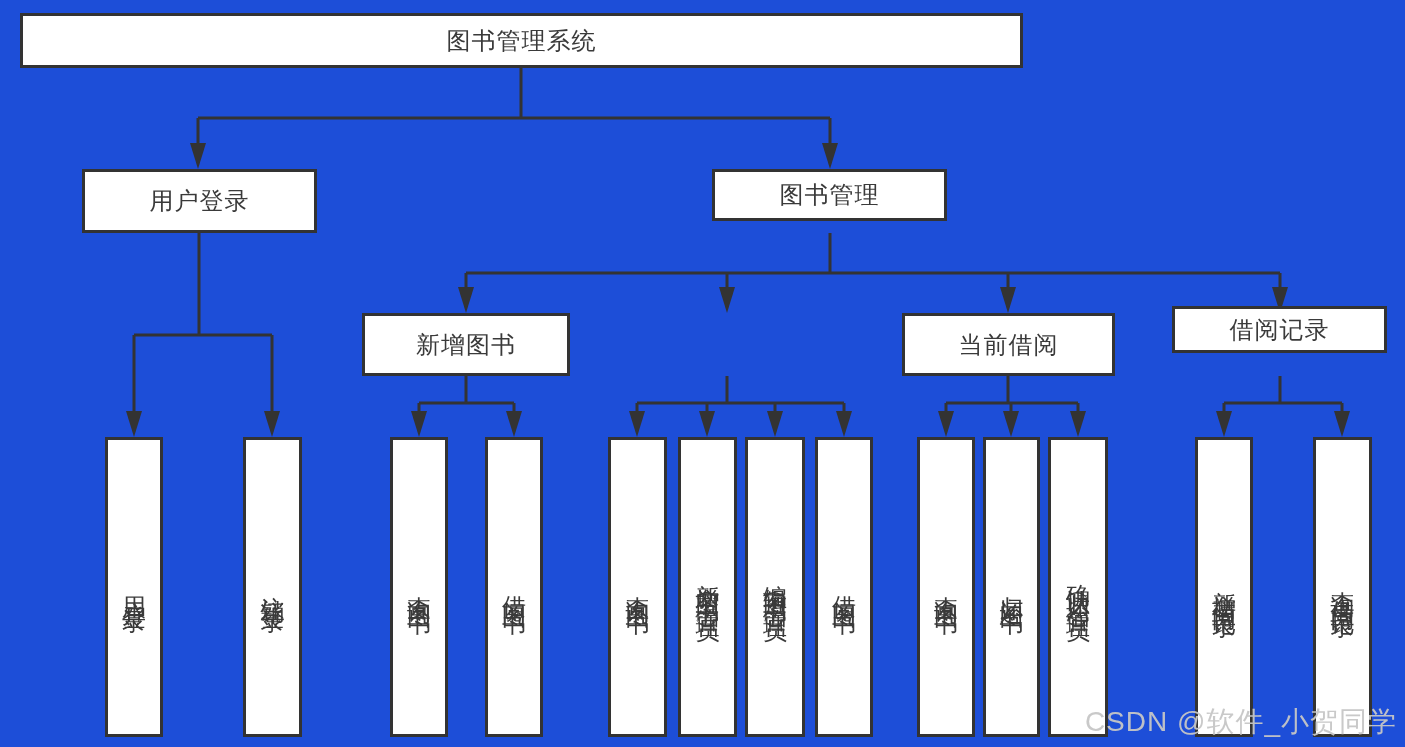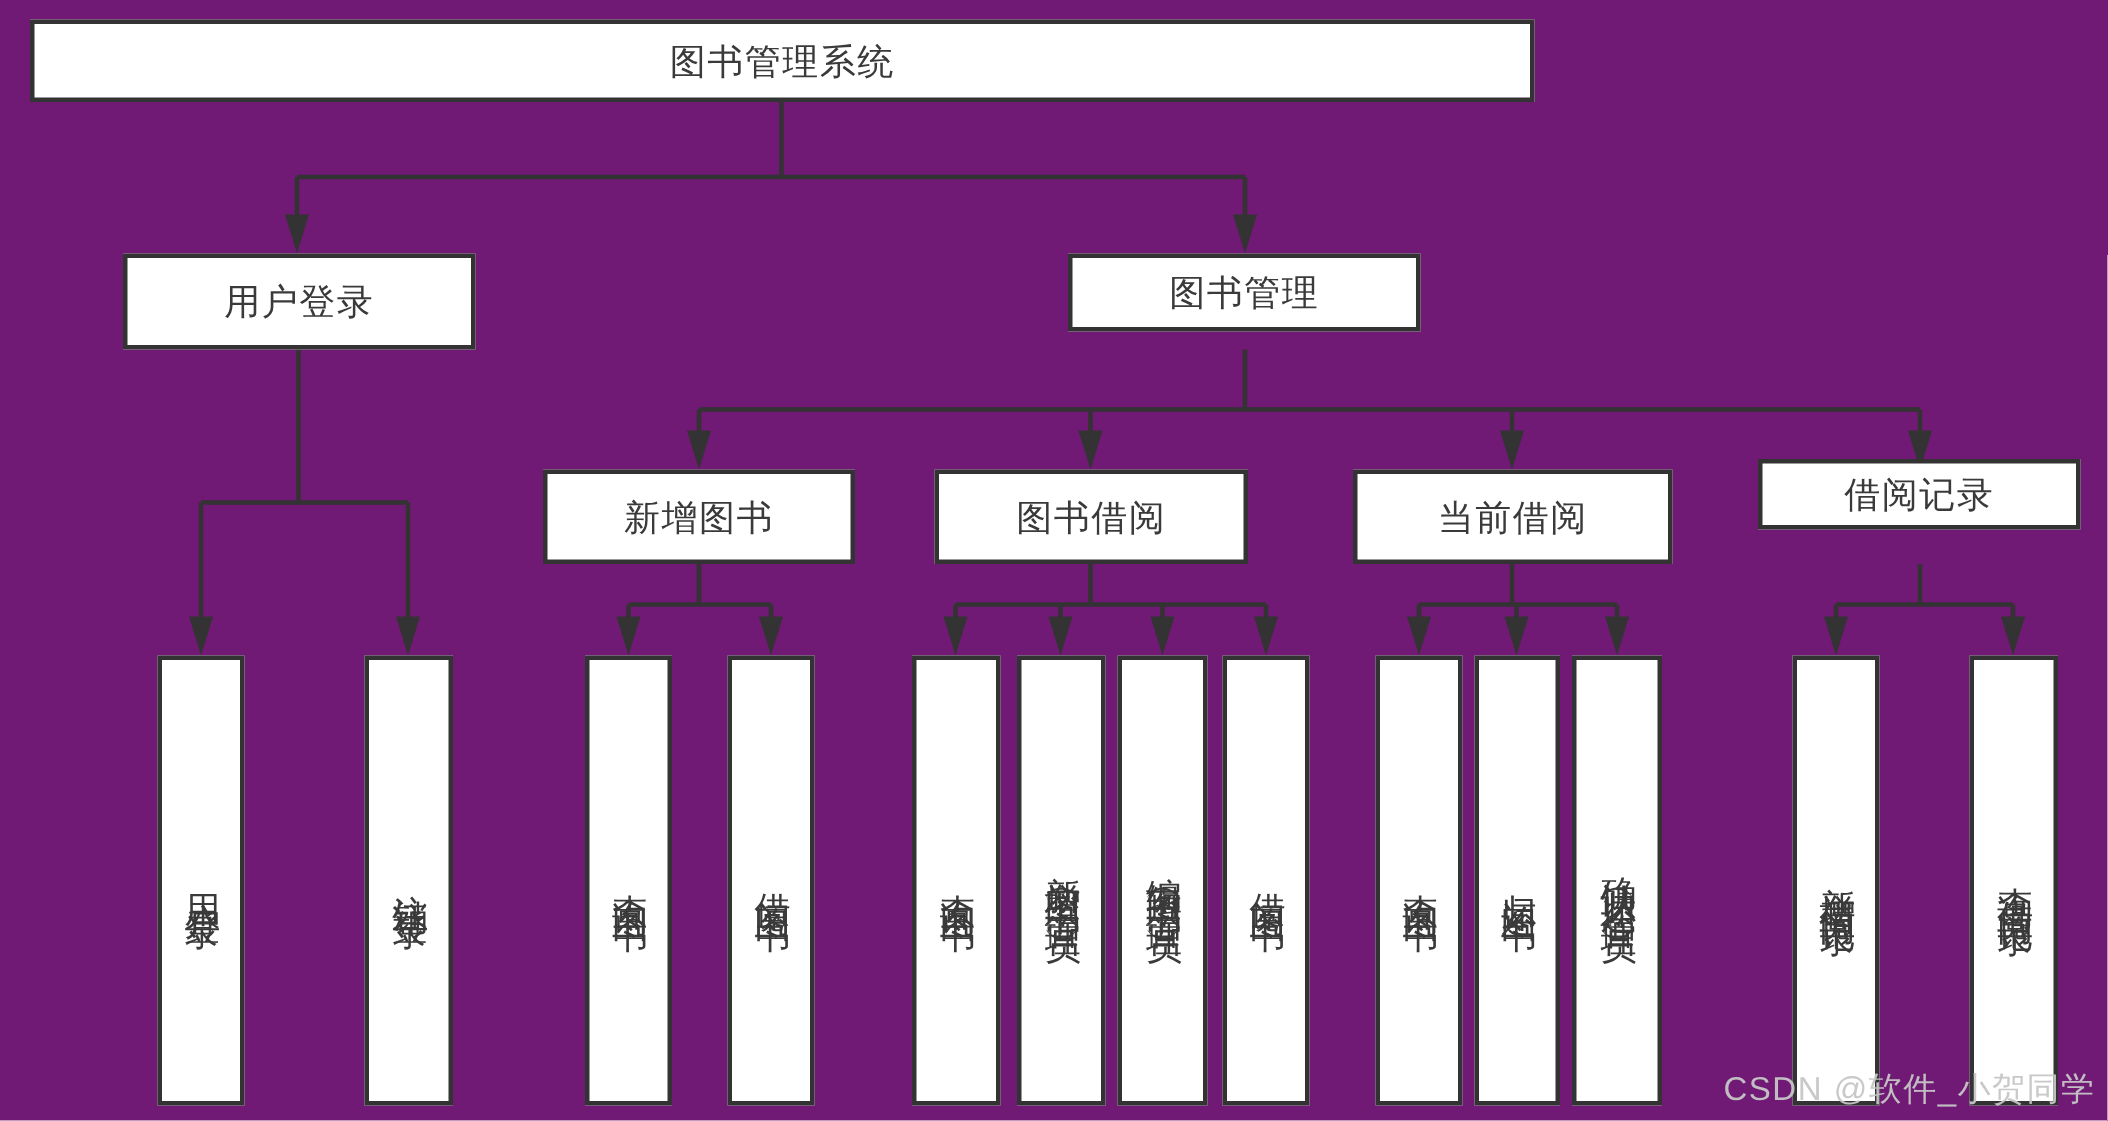--- a/index.html
+++ b/index.html
@@ -1,20 +1,20 @@
 <!DOCTYPE html>
 <html><head>
 <meta charset="utf-8">
 <style>
   html, body { margin: 0; padding: 0; background: #ffffff; }
   #canvas {
     position: relative;
     width: 1405px;
     height: 747px;
-    background: #701a75;
+    background: #1d4ed8;
     font-family: "Liberation Sans", "DejaVu Sans", sans-serif;
     overflow: hidden;
     text-decoration: underline;
   }
   #wires {
     position: absolute;
     left: 0; top: 0;
     width: 1405px; height: 747px;
     z-index: 1;
   }
@@ -49,21 +49,21 @@
     text-orientation: mixed;
     font-size: 24px;
     letter-spacing: 5px;
     line-height: 1;
     white-space: nowrap;
   }
   .watermark {
     position: absolute;
     right: 8px;
     bottom: 6px;
-    font-size: 22px;
+    font-size: 28px;
     color: rgba(198, 198, 198, 0.95);
     letter-spacing: 1px;
     z-index: 5;
     pointer-events: none;
   }
 </style>
 </head>
 <body>
 
 <div id="canvas">
@@ -90,21 +90,20 @@
       <polygon points="1216,411 1232,411 1224,437" fill="#333333"></polygon>
       <polygon points="1334,411 1350,411 1342,437" fill="#333333"></polygon>
     </svg>
 
   <div class="node" style="left:20px; top:13px; width:1003px; height:55px;">图书管理系统</div>
 
   <div class="node" style="left:82px; top:169px; width:235px; height:64px;">用户登录</div>
   <div class="node" style="left:712px; top:169px; width:235px; height:52px;">图书管理</div>
 
   <div class="node" style="left:362px; top:313px; width:208px; height:63px;">新增图书</div>
-  <div class="node" style="left:623px; top:313px; width:209px; height:63px;">图书借阅</div>
   <div class="node" style="left:902px; top:313px; width:213px; height:63px;">当前借阅</div>
   <div class="node" style="left:1172px; top:306px; width:215px; height:47px;">借阅记录</div>
 
   <div class="leaf" style="left:105px; width:58px;">
     <span>用户登录</span>
   </div>
   <div class="leaf" style="left:243px; width:59px;">
     <span>注销登录</span>
   </div>
 

